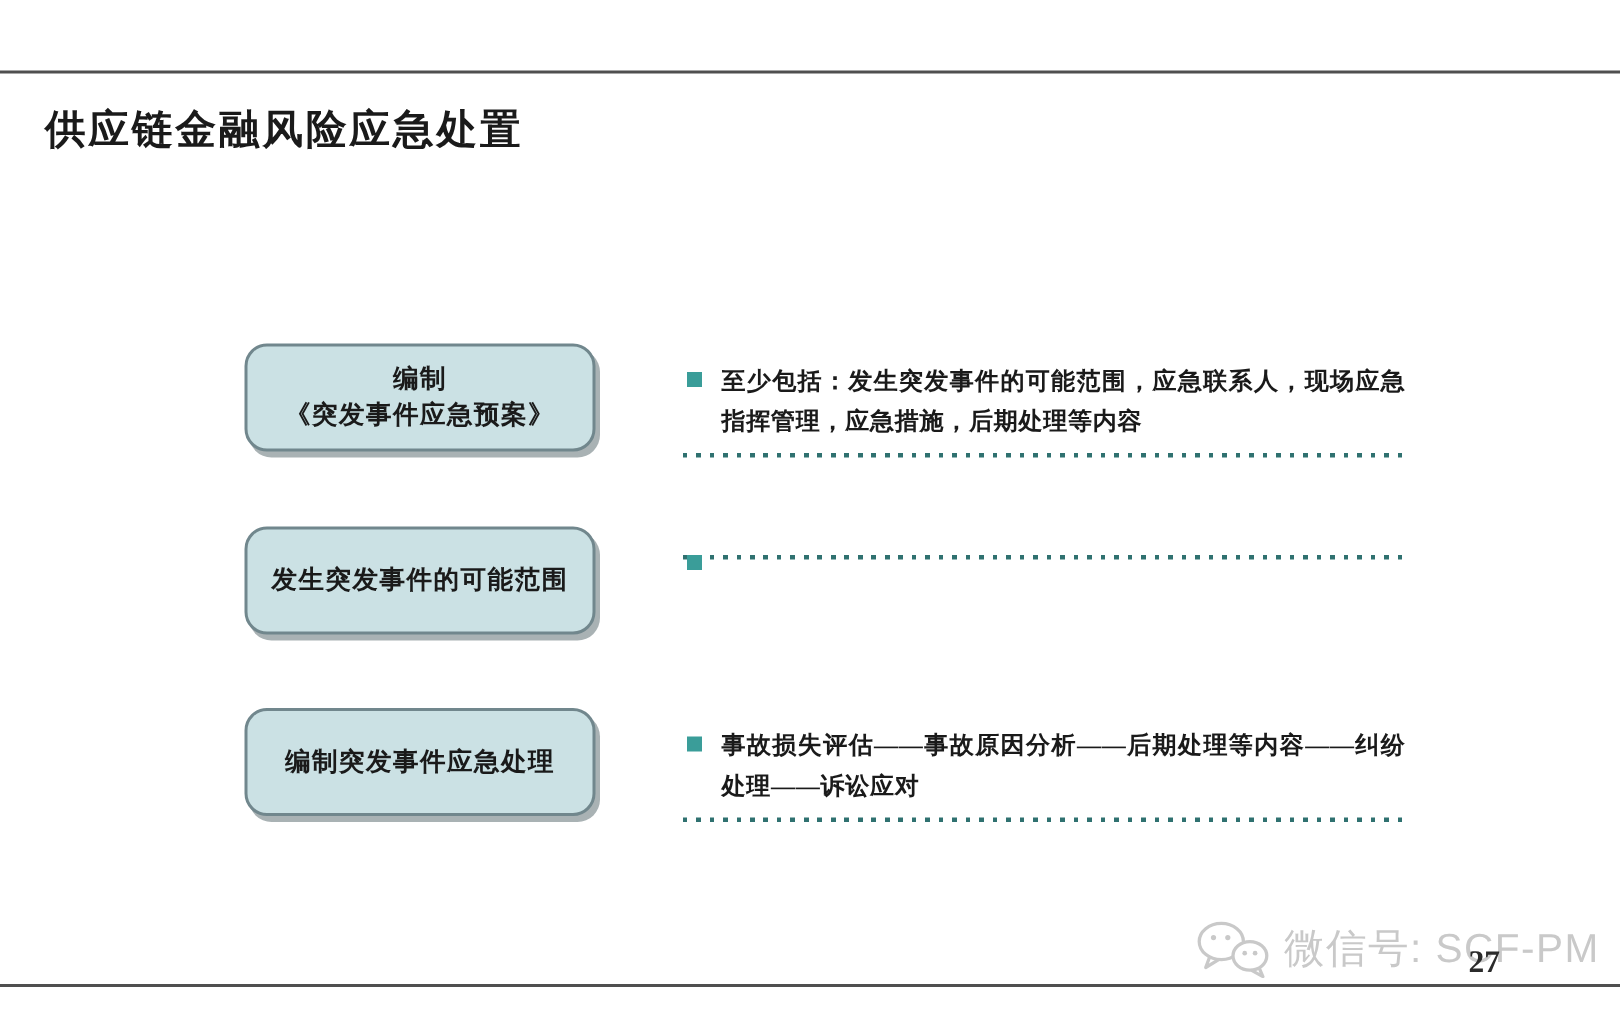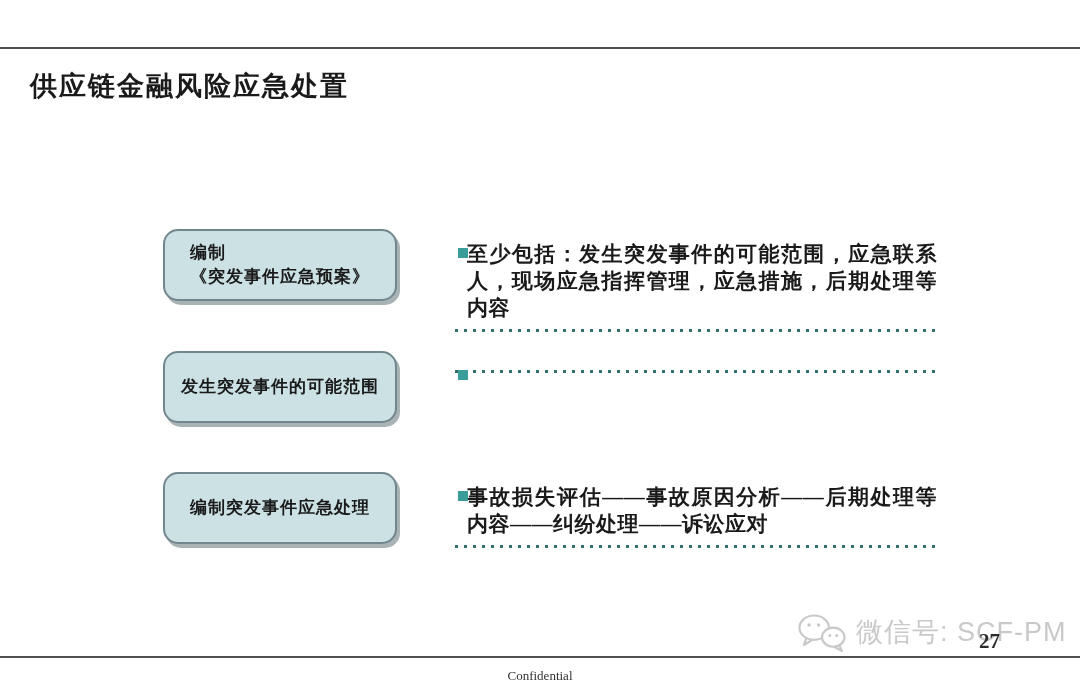--- a/index.html
+++ b/index.html
@@ -23,36 +23,36 @@
   .row2{top:351px;}
   .row3{top:472px;}
   .stage-box{
     position:absolute;left:163px;top:0;
     width:230px;height:68px;
     background:#cbe1e4;
     border:2px solid #71878d;
     border-radius:15px;
     box-shadow:3px 4px 0 #a9b2b4;
     display:flex;align-items:center;justify-content:center;
-    text-align:left;
+    text-align:center;
     font-size:17px;font-weight:bold;
     line-height:24px;
     white-space:pre-line;
     letter-spacing:1px;
   }
   .bullet-block{
     position:absolute;left:455px;top:12px;width:482px;
   }
   .bullet-square{
     position:absolute;left:3px;top:7px;
     width:10px;height:10px;background:#3a9d99;
   }
   .bullet-text{
-    margin:0 0 0 12px;
-    font-size:21px;font-weight:bold;
+    margin:0 0 0 26px;
+    font-size:16px;font-weight:bold;
     line-height:27px;
     letter-spacing:0.5px;
     text-align:justify;
   }
   .dotted-line{
     margin-top:7px;
     height:3px;width:480px;
     background:repeating-linear-gradient(90deg,#2f7170 0 3px,transparent 3px 9px);
   }
   .watermark{
@@ -124,15 +124,14 @@
       <circle cx="39" cy="27" r="1.8" fill="#c9c9c9"></circle>
       <circle cx="47" cy="27" r="1.8" fill="#c9c9c9"></circle>
     </svg>
     <span class="watermark-text">微信号: SCF-PM</span>
   </div>
 
   <div class="page-number">27</div>
 
   <div class="rule rule-bottom"></div>
 
-  <div class="confidential">Confidential</div>
 
 </div>
 
 </body></html>

